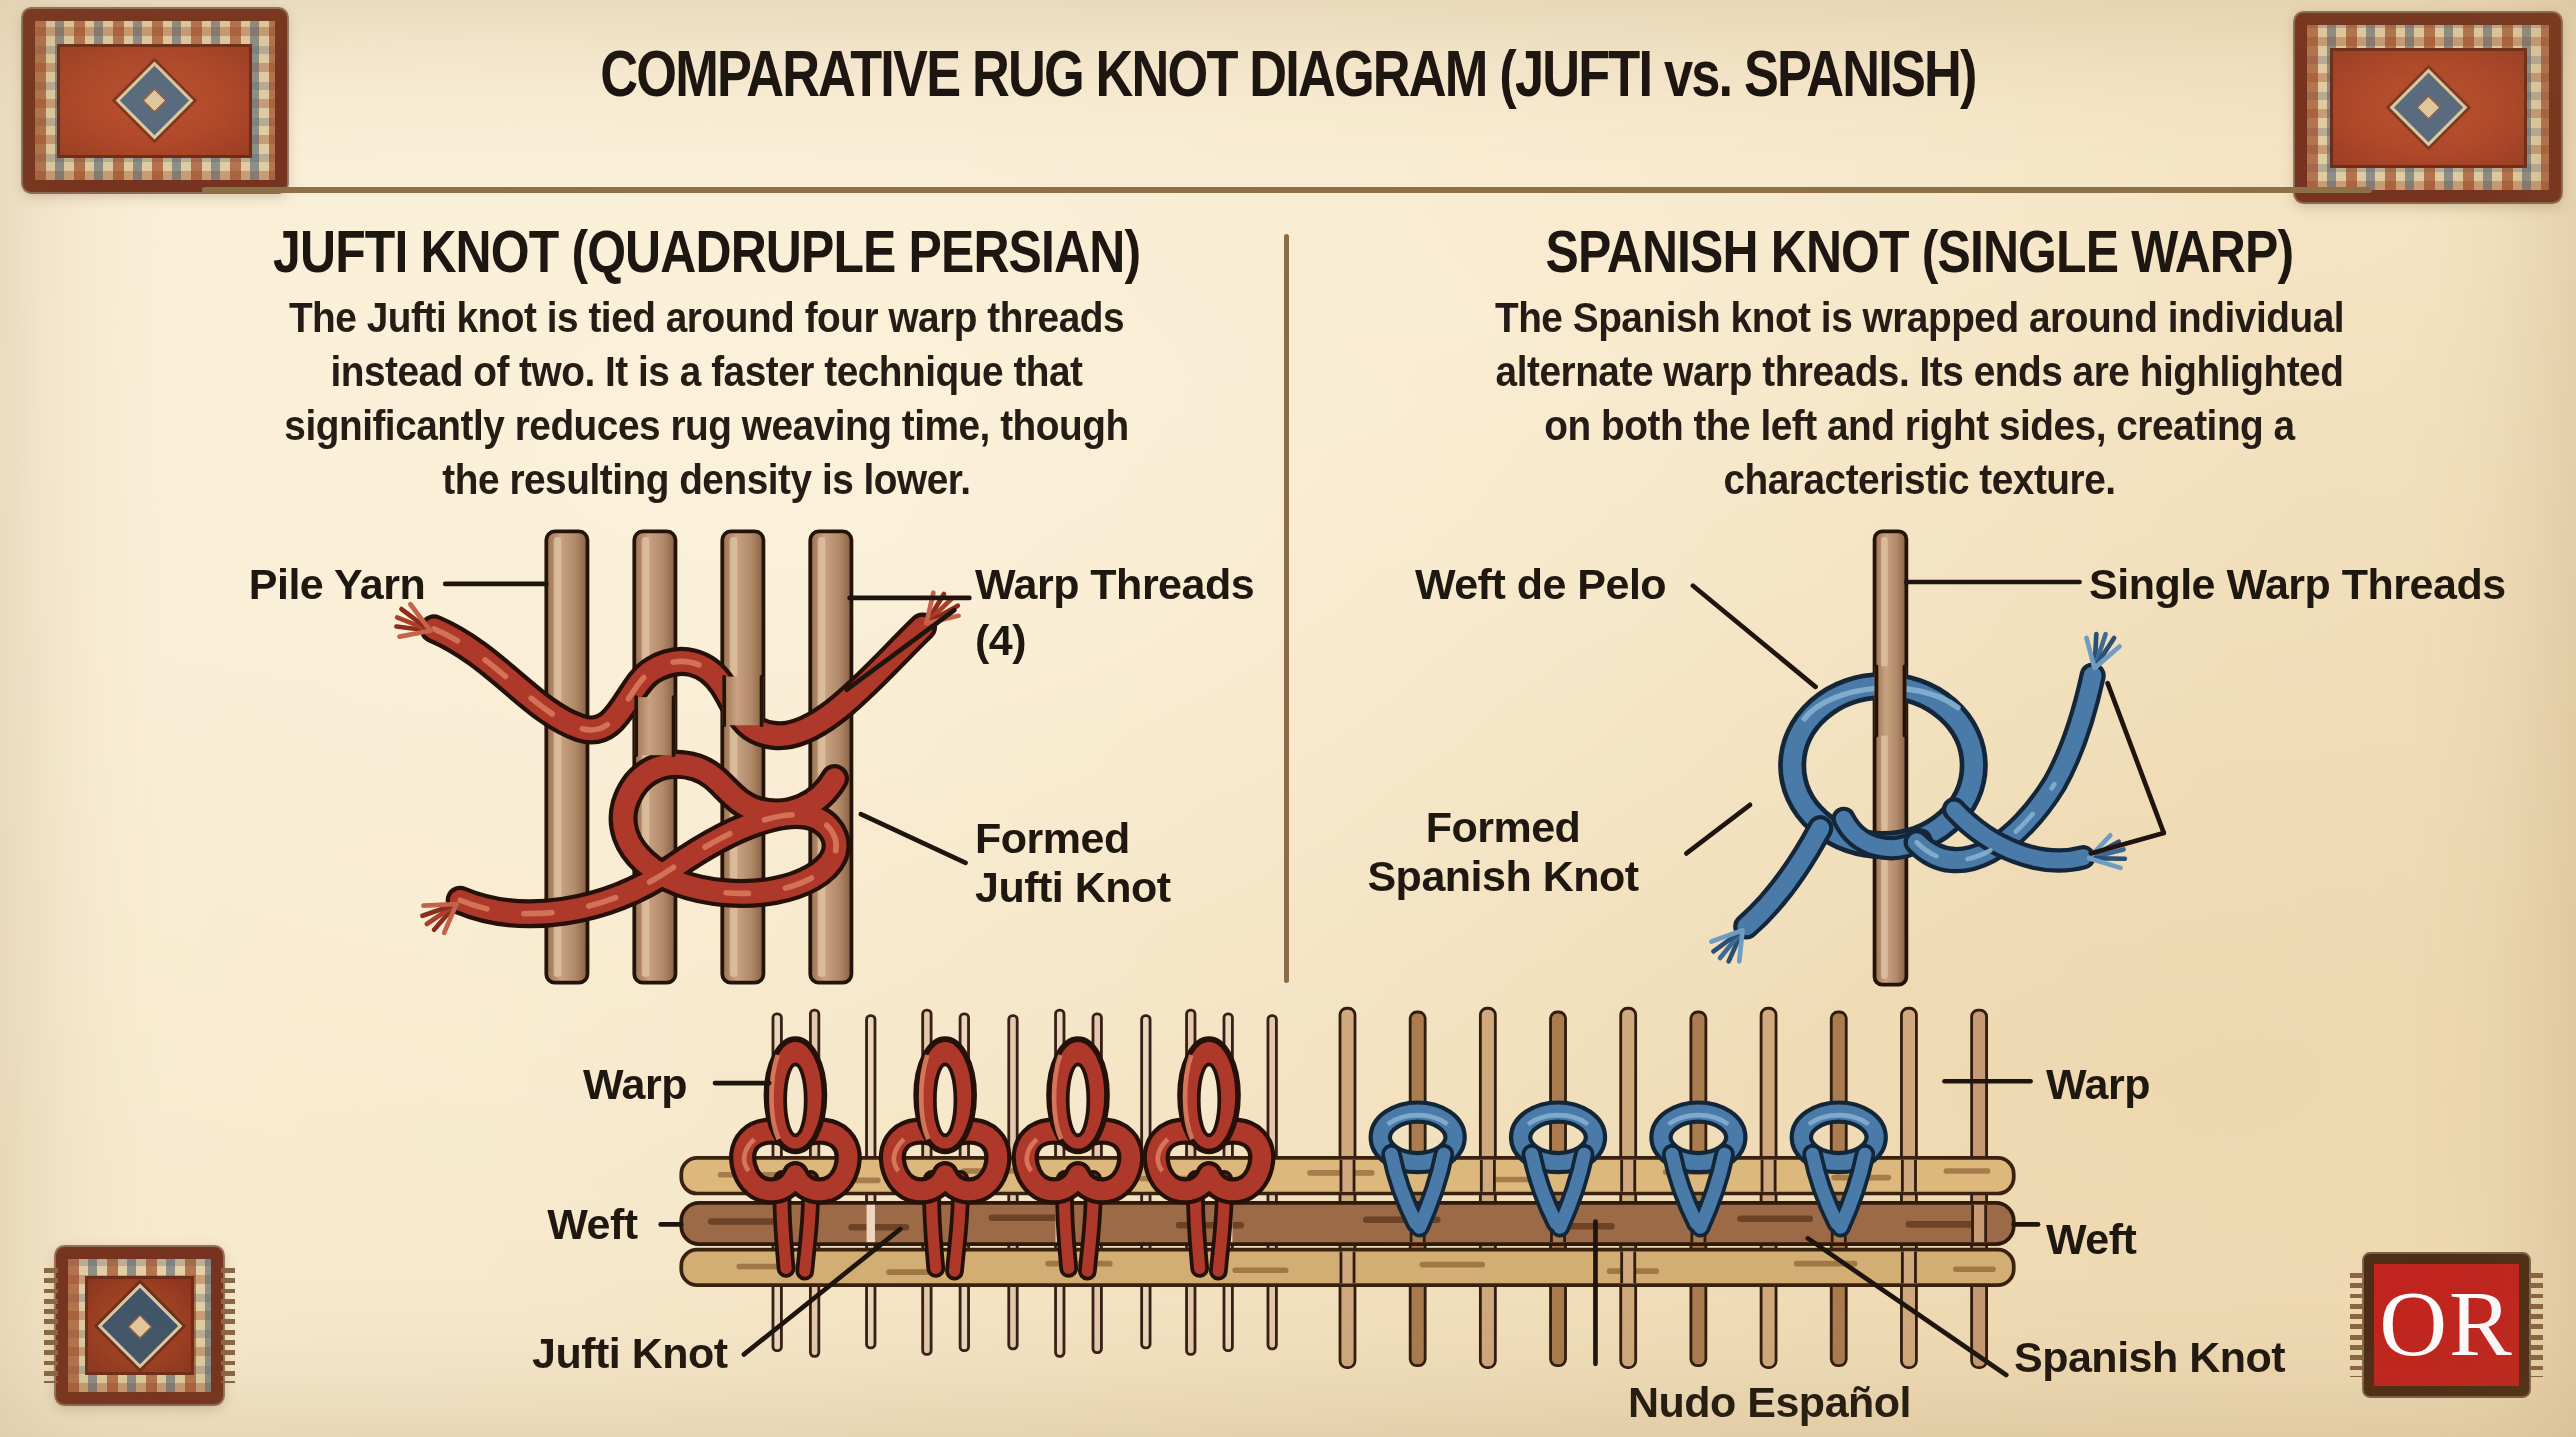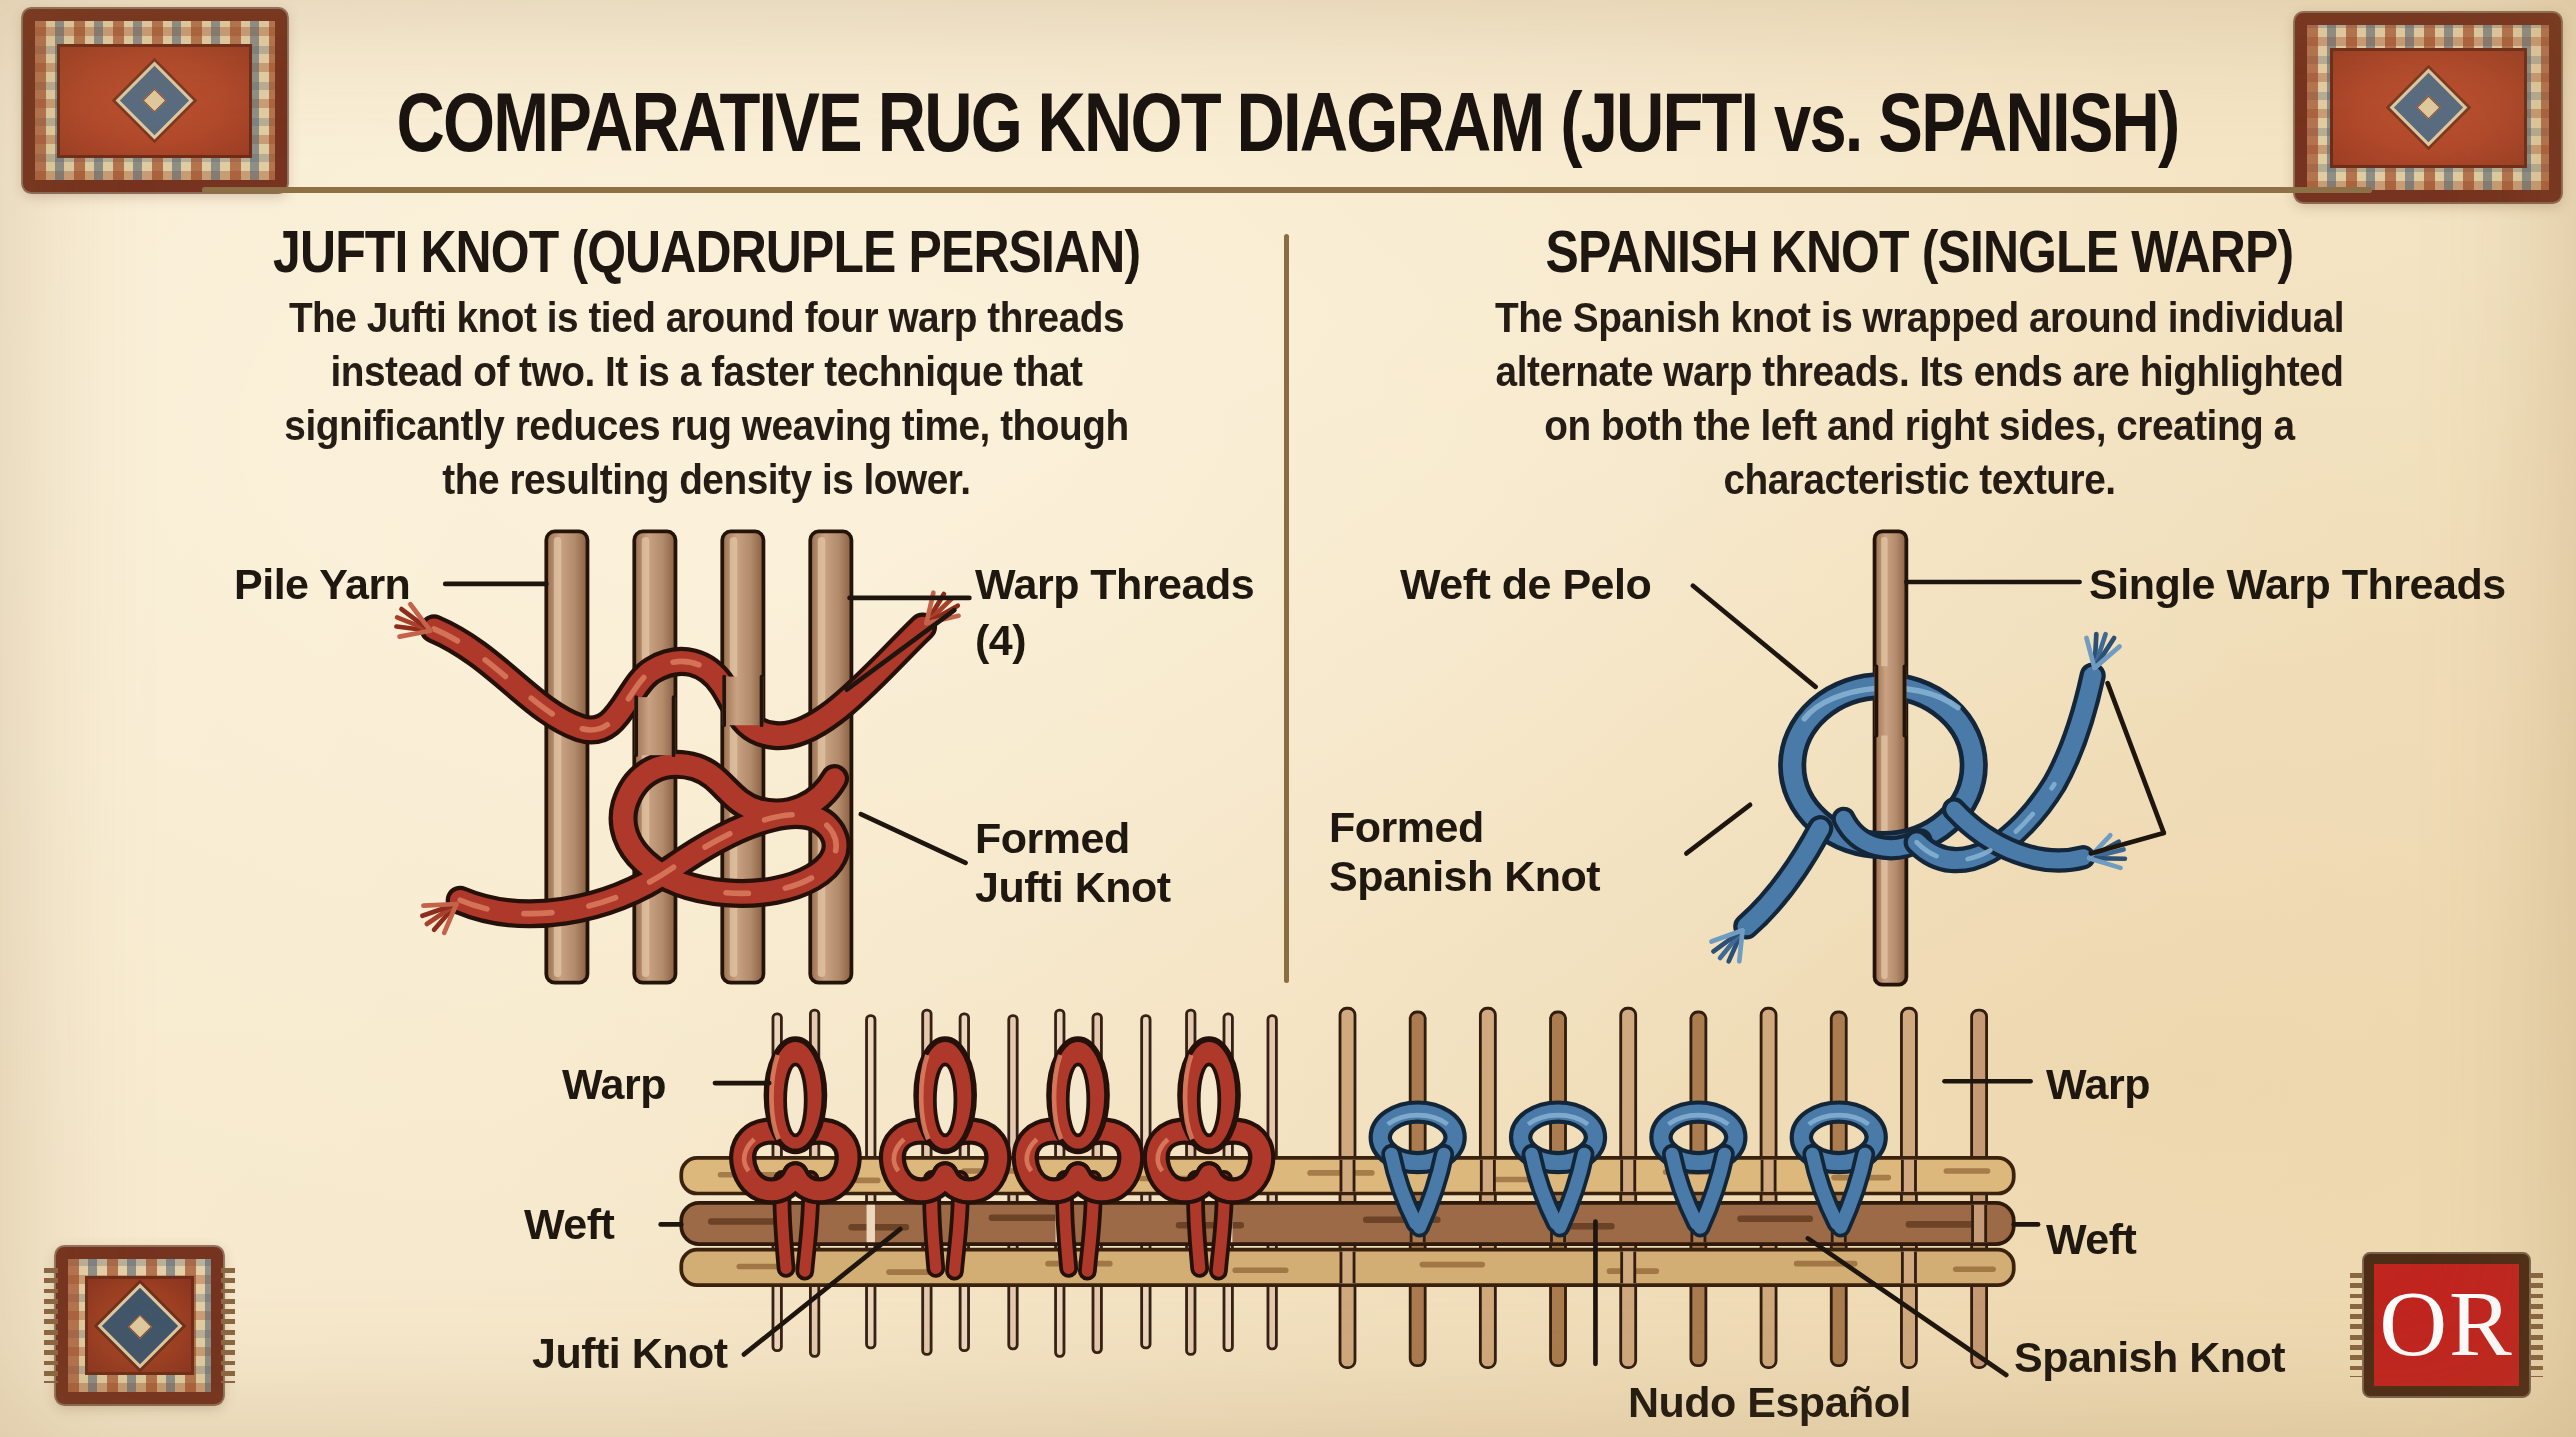--- a/index.html
+++ b/index.html
@@ -5,34 +5,34 @@
   html,body{margin:0;padding:0;background:#f6e8cc;}
   .page{position:relative;width:2576px;height:1438px;overflow:hidden;
         background:
           radial-gradient(ellipse at 30% 30%, rgba(255,248,230,.55), rgba(255,248,230,0) 60%),
           radial-gradient(ellipse at 85% 75%, rgba(226,196,144,.35), rgba(226,196,144,0) 55%),
           linear-gradient(120deg,#f8ecd2 0%,#f6e7c9 55%,#f1dfba 100%);
         font-family:"Liberation Sans",sans-serif;color:#201812;}
   .page::after{content:"";position:absolute;inset:0;pointer-events:none;
         box-shadow:inset 0 0 150px rgba(140,100,50,.28);}
   .abs{position:absolute;}
-  .title{left:0;right:0;top:36px;text-align:center;font-weight:700;font-size:69px;
-        letter-spacing:-1.9px;color:#191310;margin-top:39px;}
+  .title{left:0;right:0;top:36px;text-align:center;font-weight:700;font-size:54px;
+        letter-spacing:-1.9px;color:#191310;}
   .title>span{display:inline-block;transform:scale(.97,1.2);transform-origin:top center;}
   .hrule{left:202px;top:187px;width:2170px;height:5.6px;background:#8d7046;border-radius:2.8px;}
   .vrule{left:1284px;top:234px;width:4.7px;height:749px;background:#8a6d45;border-radius:2.8px;}
   .col{top:217px;}
   .col-left{left:131px;width:1151px;}
   .col-right{left:1339px;width:1161px;}
   .sec-h{margin:0;text-align:center;font-weight:700;font-size:52px;letter-spacing:-0.9px;color:#1d1611;}
   .sec-h>span{display:inline-block;transform:scale(.96,1.14);transform-origin:top center;}
   .sec-d{margin-top:13px;text-align:center;font-weight:700;font-size:40px;line-height:50px;
         color:#241c15;transform:scale(.97,1.08);transform-origin:top center;letter-spacing:-0.5px;}
   .lbl{position:absolute;font-weight:700;font-size:43px;line-height:49px;color:#1f1810;letter-spacing:-0.5px;}
-  .lbl.r{text-align:left;}
+  .lbl.r{text-align:center;}
   .lbl.c{text-align:center;}
   
   .rug{position:absolute;box-sizing:border-box;border:12px solid #76331f;border-radius:8.4px;
        background:#e5cfa6;box-shadow:0 0 0 1.9px rgba(70,28,12,.55),0 3.7px 13px rgba(90,50,20,.25);}
   .rug-band{position:absolute;inset:0;padding:22.5px;box-sizing:border-box;
        background:
         repeating-linear-gradient(90deg, rgba(156,68,34,.65) 0 11.2px, rgba(0,0,0,0) 11.2px 19.7px,
           rgba(88,101,116,.6) 19.7px 29px, rgba(0,0,0,0) 29px 39px),
         repeating-linear-gradient(0deg, rgba(156,68,34,.35) 0 9.4px, rgba(0,0,0,0) 9.4px 18px,
           rgba(88,101,116,.3) 18px 26px, rgba(0,0,0,0) 26px 36px),

